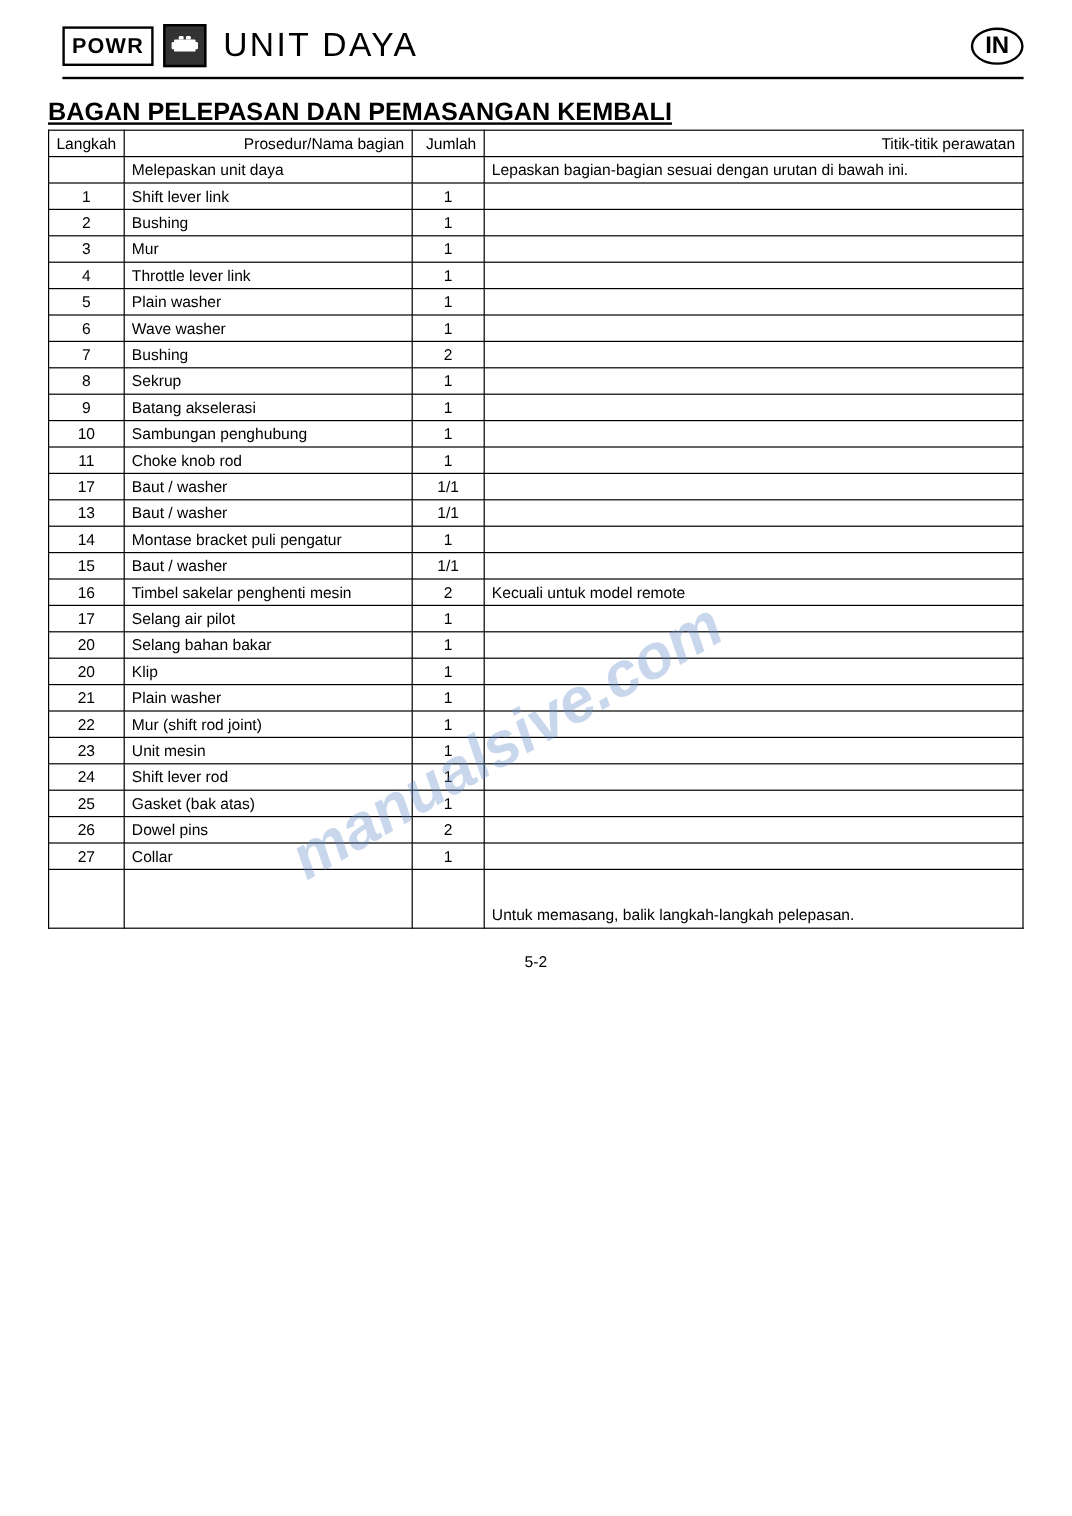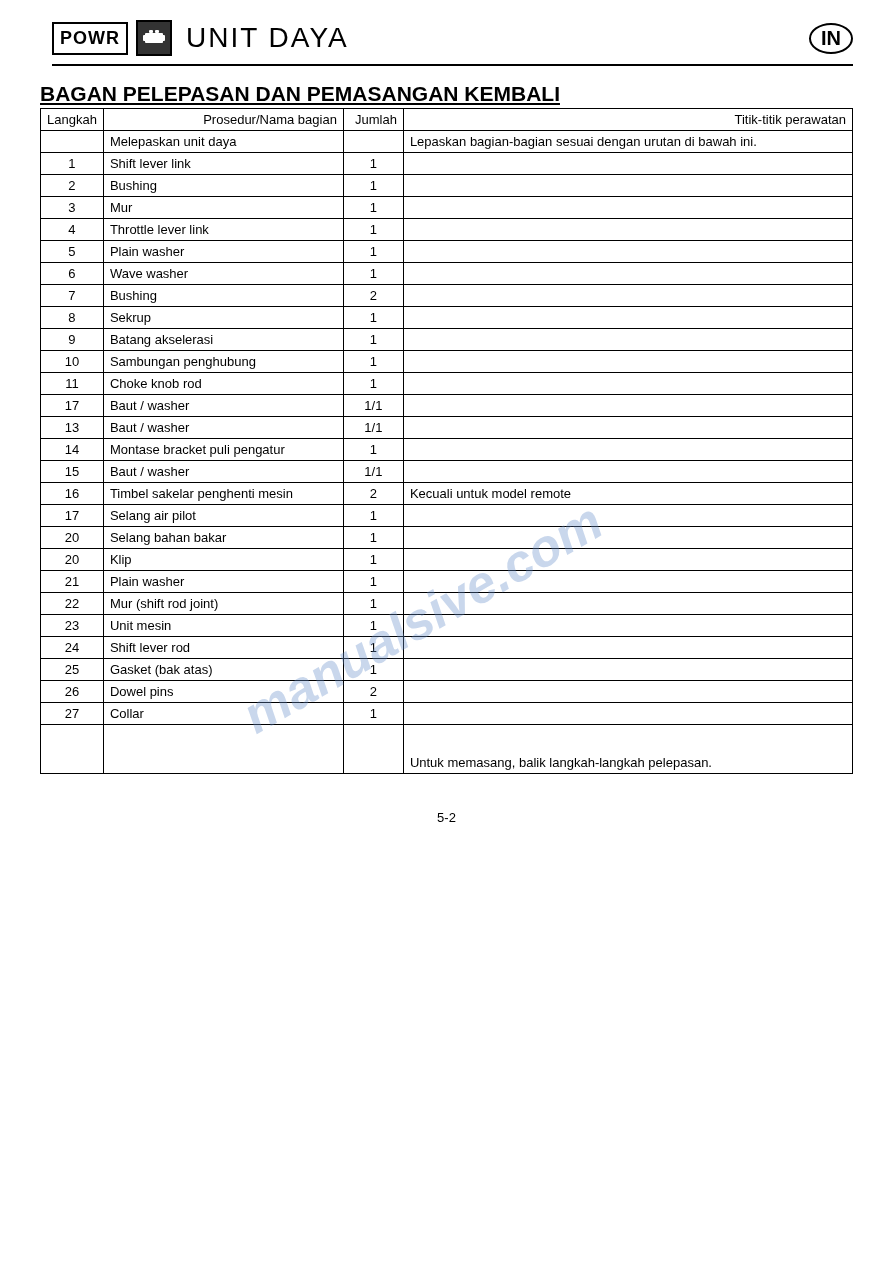--- a/index.html
+++ b/index.html
@@ -134,21 +134,21 @@
       transform: rotate(-30deg);
       pointer-events: none;
       white-space: nowrap;
       top: 480px;
       left: 180px;
       z-index: 10;
     }
 
     .page-number {
       text-align: center;
-      margin-top: 36px;
+      margin-top: 20px;
       font-size: 13px;
     }
 
     .table-wrapper {
       position: relative;
     }
   </style>
 </head>
 <body>
 

